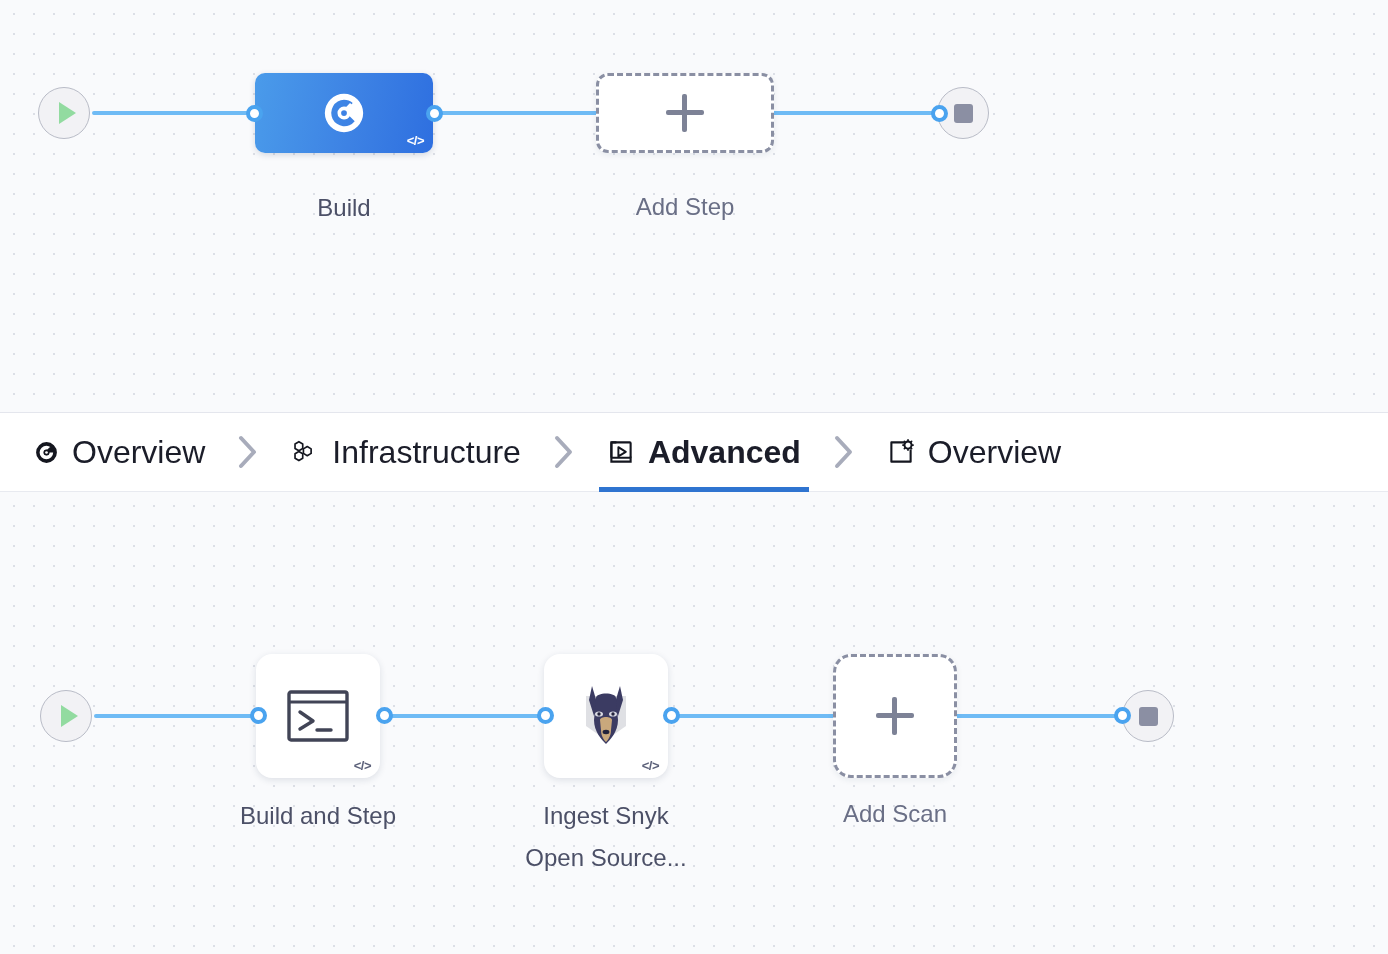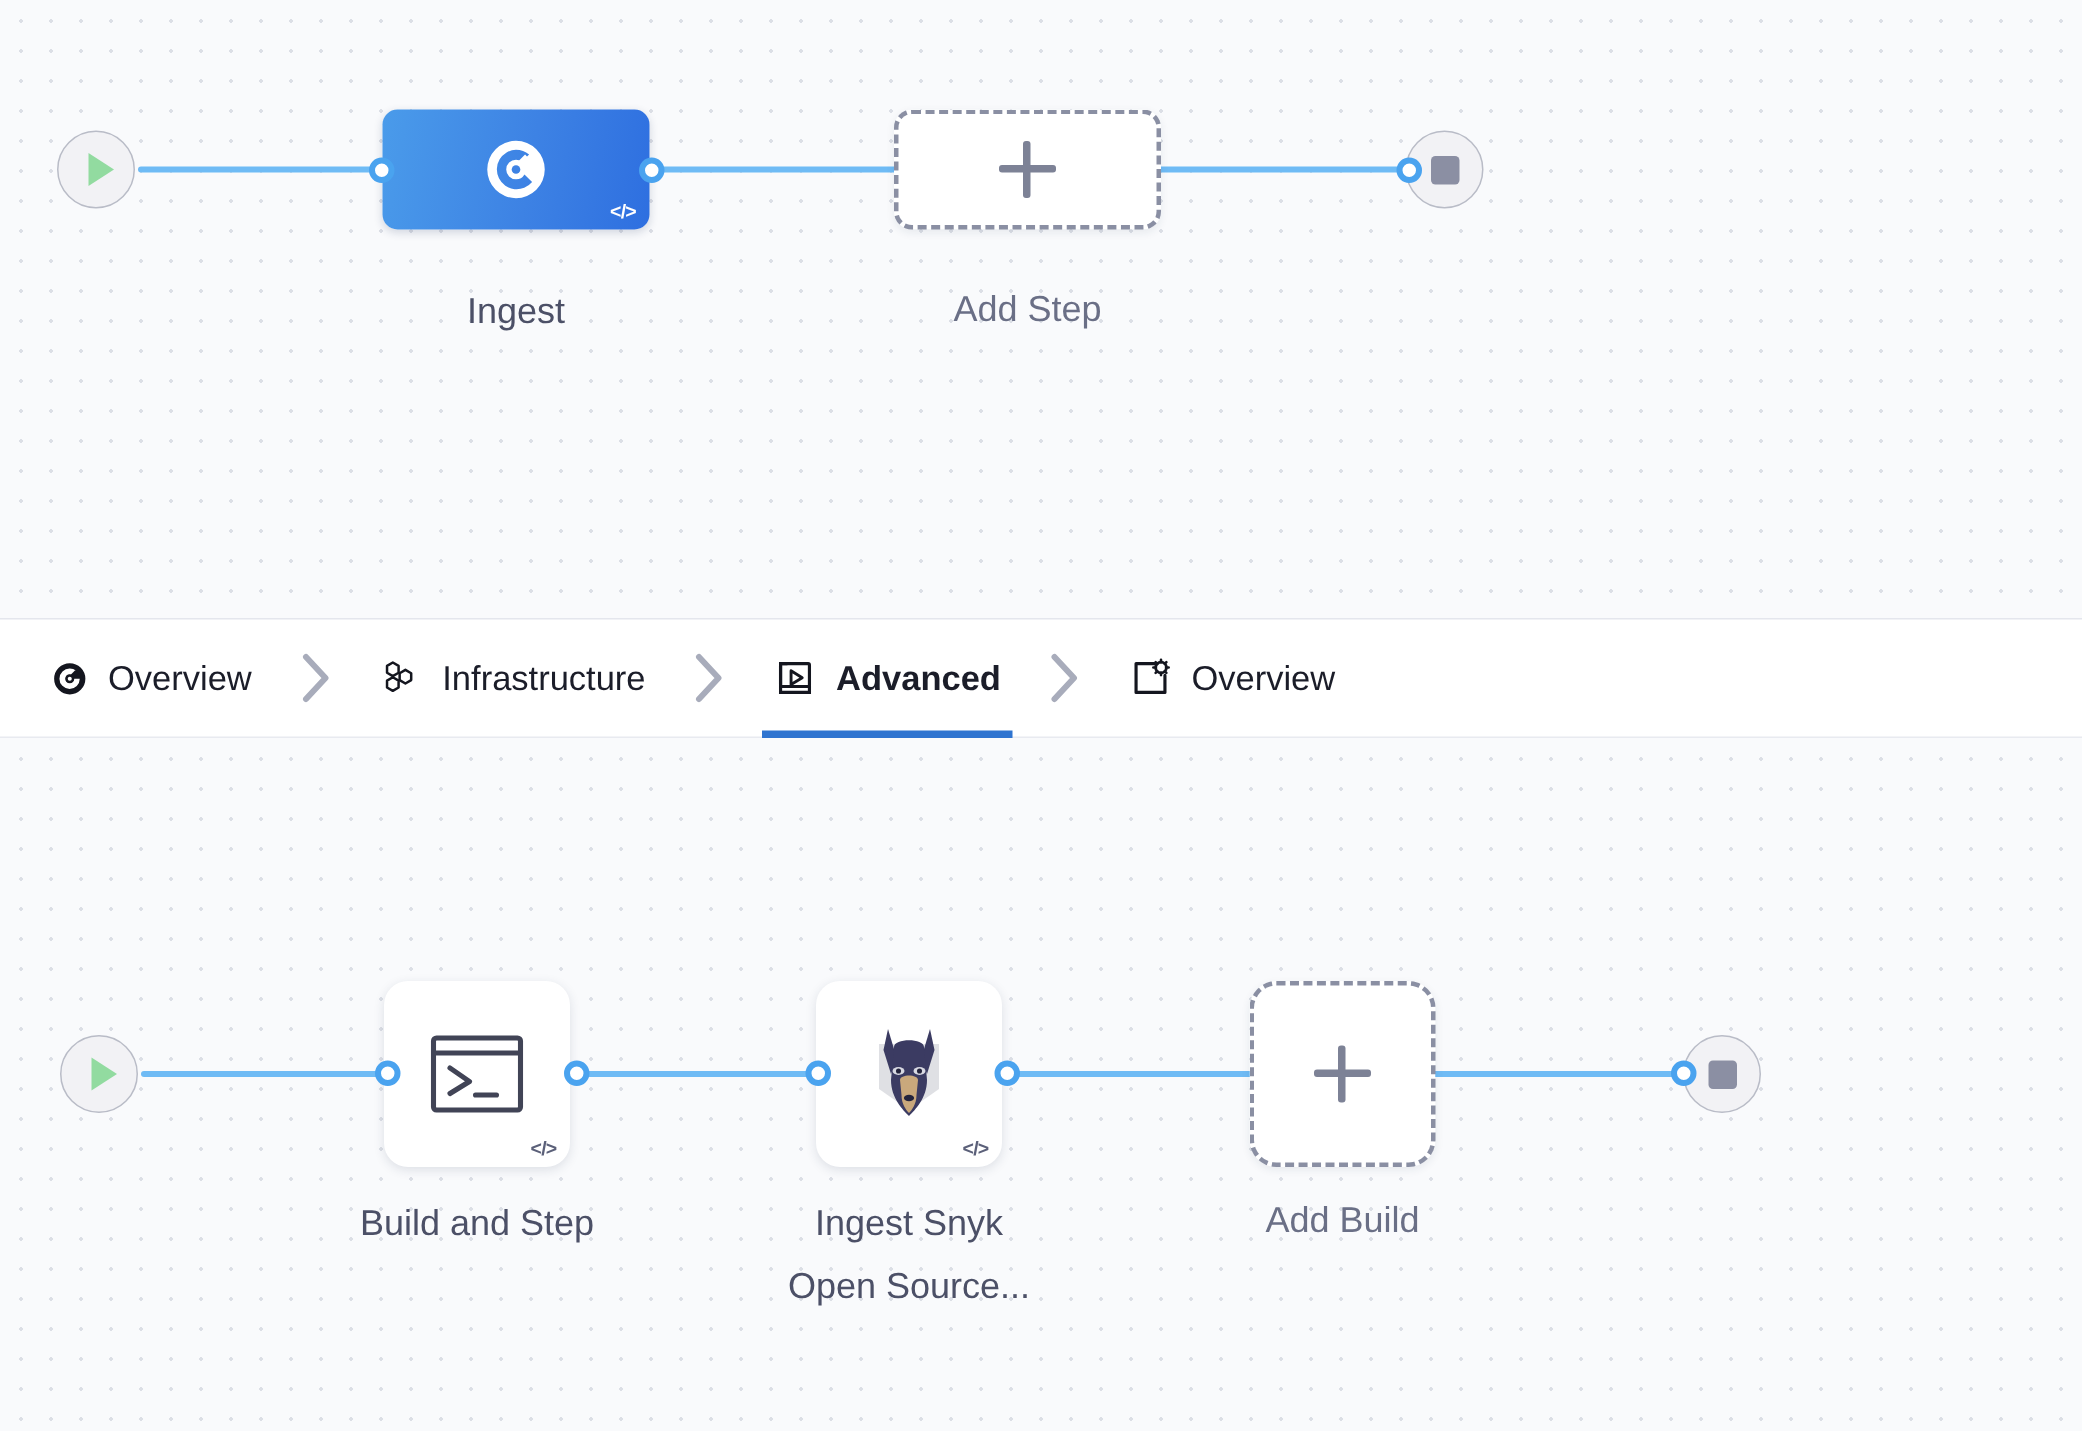--- a/index.html
+++ b/index.html
@@ -138,21 +138,21 @@
   .tab {
     display: flex;
     align-items: center;
     gap: 13px;
     height: 79px;
     box-sizing: border-box;
     position: relative;
     padding: 0 4px;
   }
   .tab-label {
-    font-size: 23px;
+    font-size: 32px;
     color: #1b1d29;
     white-space: nowrap;
   }
   .tab.active .tab-label { font-weight: 700; }
   .tab.active::after {
     content: "";
     position: absolute;
     left: -4px; right: -4px; bottom: 0;
     height: 5px;
     background: #2f74d0;
@@ -186,21 +186,21 @@
 
     <div class="node stage-node" style="left:255px; top:73px;">
       <svg width="46" height="46" viewBox="0 0 48 48">
         <path fill="#ffffff" d="M24 4a20 20 0 1 0 0 40 20 20 0 0 0 0-40zm0 6.2a13.8 13.8 0 0 1 9.1 3.45l-5.0 5.0A6.8 6.8 0 0 0 24 17.2 6.8 6.8 0 1 0 24 30.8a6.8 6.8 0 0 0 5.9-3.4l5.3 5.3A13.8 13.8 0 1 1 24 10.2z"></path>
         <path fill="#ffffff" d="M30.3 13.6l3.4 3.4-6.1 6.1-3.4-3.4z"></path>
         <circle cx="24" cy="24" r="5.4" fill="#ffffff"></circle>
         <circle cx="24" cy="24" r="3.0" fill="#3d82e4"></circle>
       </svg>
       <span class="code-badge on-blue">&lt;/&gt;</span>
     </div>
-    <div class="node-label" style="left:255px; top:187px; width:178px;">Ingest</div>
+    <div class="node-label" style="left:255px; top:187px; width:178px;">Build</div>
     <div class="port" style="left:246px; top:105px;"></div>
     <div class="port" style="left:426px; top:105px;"></div>
 
     <div class="node add-node add-stage-node" style="left:596px; top:73px;">
       <div class="plus"></div>
     </div>
     <div class="node-label label-muted" style="left:596px; top:186px; width:178px;">Add Step</div>
 
     <div class="port" style="left:931px; top:105px;"></div>
   </div>
@@ -326,18 +326,18 @@
       <span class="code-badge on-white">&lt;/&gt;</span>
     </div>
     <div class="node-label" style="left:484px; top:303px; width:244px;">Ingest Snyk
 Open Source...</div>
     <div class="port" style="left:537px; top:215px;"></div>
     <div class="port" style="left:663px; top:215px;"></div>
 
     <div class="node add-node add-step-node" style="left:833px; top:162px;">
       <div class="plus"></div>
     </div>
-    <div class="node-label label-muted" style="left:773px; top:301px; width:244px;">Add Build</div>
+    <div class="node-label label-muted" style="left:773px; top:301px; width:244px;">Add Scan</div>
 
     <div class="port" style="left:1114px; top:215px;"></div>
   </div>
 
 </div>
 
 </body></html>

